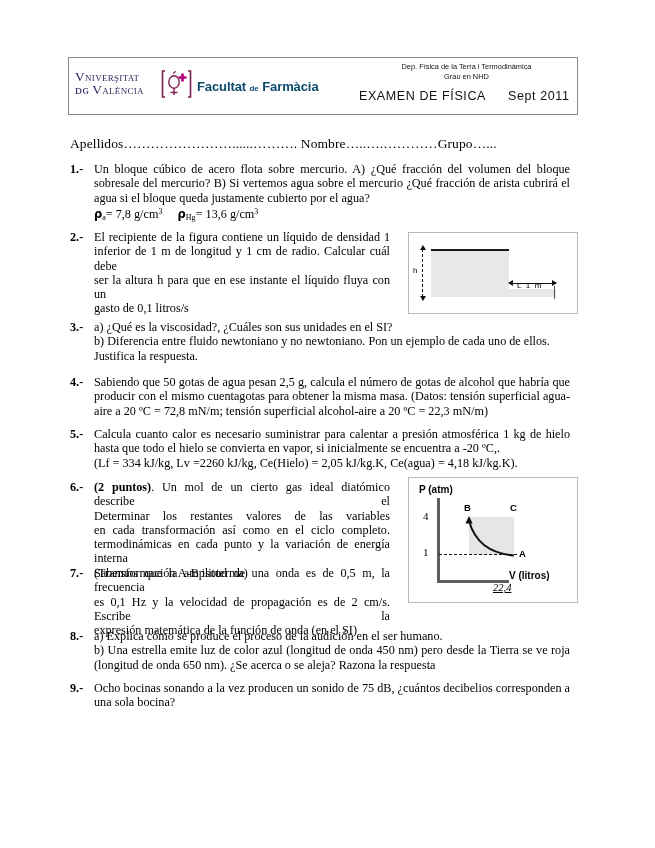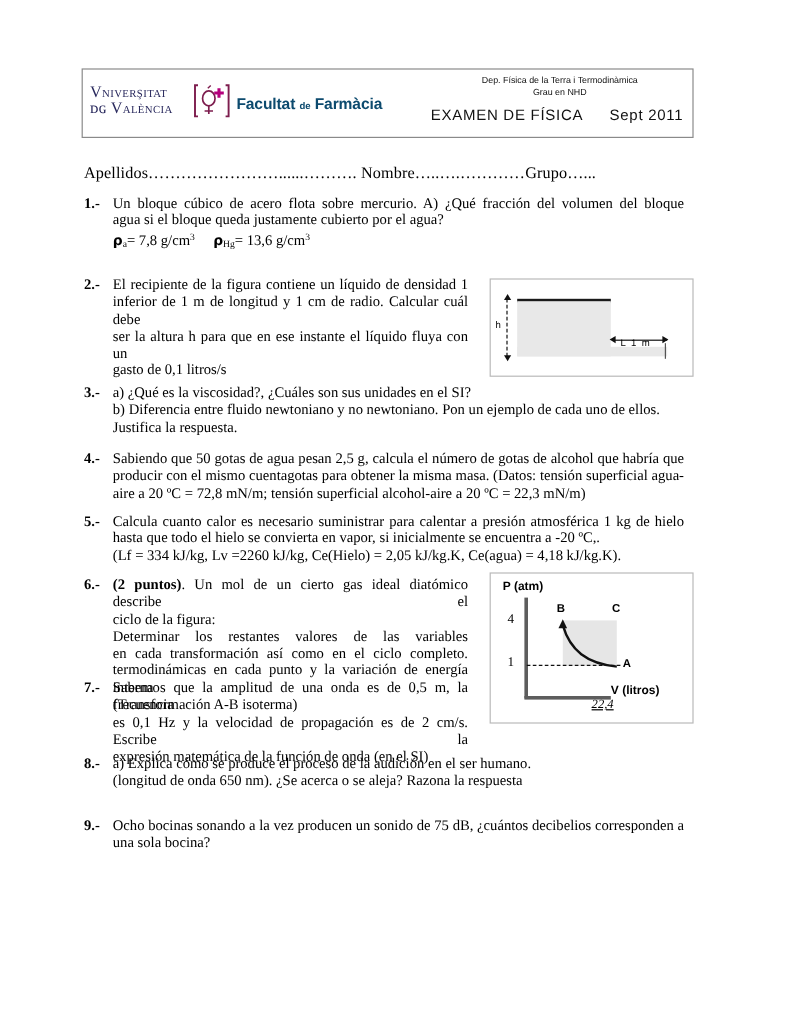--- a/index.html
+++ b/index.html
@@ -241,20 +241,21 @@
 
     <div class="examen"><span>EXAMEN  DE  FÍSICA</span><span class="sep"></span><span>Sept 2011</span></div>
   </div>
 
   <div class="apellidos">Apellidos……………………......………. Nombre…..….…………Grupo…...</div>
 
   <div class="q" style="left:70px; top:162px; width:500px;">
     <span class="num">1.-</span>
     <span class="body">
       <span class="jline" style="display:block;">Un bloque cúbico de acero flota sobre mercurio. A) ¿Qué fracción  del volumen del bloque</span>
+      <span class="jline" style="display:block;">sobresale del mercurio?  B) Si vertemos agua sobre el mercurio ¿Qué fracción de arista cubrirá el</span>
       <span class="lline" style="display:block;">agua si el bloque queda justamente cubierto por el agua?</span>
       <span style="display:block;"><span class="rho">ρ</span><sub>a</sub><span>= 7,8 g/cm</span><sup>3</sup>&nbsp;&nbsp;&nbsp;&nbsp;&nbsp;<span class="rho">ρ</span><sub>Hg</sub><span>= 13,6 g/cm</span><sup>3</sup></span>
     </span>
   </div>
 
   <div class="q" style="left:70px; top:230px; width:320px;">
     <span class="num">2.-</span>
     <span class="body">
       <span class="jline" style="display:block;">El recipiente de la figura contiene un líquido de densidad 1</span>
       <span class="jline" style="display:block;">inferior de 1 m de longitud y 1 cm de radio. Calcular cuál debe</span>
@@ -300,21 +301,20 @@
       <span class="jline" style="display:block;">Calcula cuanto calor es necesario suministrar para calentar a presión atmosférica 1 kg de hielo</span>
       <span class="lline" style="display:block;">hasta que todo el hielo se convierta en vapor, si inicialmente se encuentra a -20 ºC,.</span>
       <span class="lline" style="display:block;">(Lf = 334 kJ/kg, Lv =2260 kJ/kg, Ce(Hielo) = 2,05 kJ/kg.K, Ce(agua) = 4,18 kJ/kg.K).</span>
     </span>
   </div>
 
   <div class="q" style="left:70px; top:480px; width:320px;">
     <span class="num">6.-</span>
     <span class="body">
       <span class="jline" style="display:block;"><b class="bold">(2 puntos)</b><span>. Un mol de un cierto gas ideal diatómico describe el</span></span>
-      <span class="lline" style="display:block;">ciclo de la figura:</span>
       <span class="jline" style="display:block;">Determinar los restantes valores de las variables</span>
       <span class="jline" style="display:block;">en cada transformación así como en el ciclo completo.</span>
       <span class="jline" style="display:block;">termodinámicas en cada punto y la variación de energía interna</span>
       <span class="lline" style="display:block;">(Transformación A-B isoterma)</span>
     </span>
   </div>
 
   <div class="fig2">
     <div class="pv-ylabel">P (atm)</div>
     <div class="pv-shade"></div>
@@ -342,20 +342,21 @@
       <span class="jline" style="display:block;">Sabemos que la amplitud de una onda es de 0,5 m, la frecuencia</span>
       <span class="jline" style="display:block;">es 0,1 Hz y la velocidad de propagación es de 2 cm/s. Escribe la</span>
       <span class="lline" style="display:block;">expresión matemática de la función de onda (en el SI)</span>
     </span>
   </div>
 
   <div class="q" style="left:70px; top:629px; width:500px;">
     <span class="num">8.-</span>
     <span class="body">
       <span class="lline" style="display:block;">a) Explica cómo se produce el proceso de la audición en el ser humano.</span>
+      <span class="jline" style="display:block;">b) Una estrella emite luz de color azul (longitud de onda 450 nm) pero desde la Tierra se ve roja</span>
       <span class="lline" style="display:block;">(longitud de onda 650 nm). ¿Se acerca o se aleja? Razona la respuesta</span>
     </span>
   </div>
 
   <div class="q" style="left:70px; top:681px; width:500px;">
     <span class="num">9.-</span>
     <span class="body">
       <span class="jline" style="display:block;">Ocho bocinas sonando a la vez producen un sonido de 75 dB, ¿cuántos decibelios corresponden a</span>
       <span class="lline" style="display:block;">una sola bocina?</span>
     </span>

